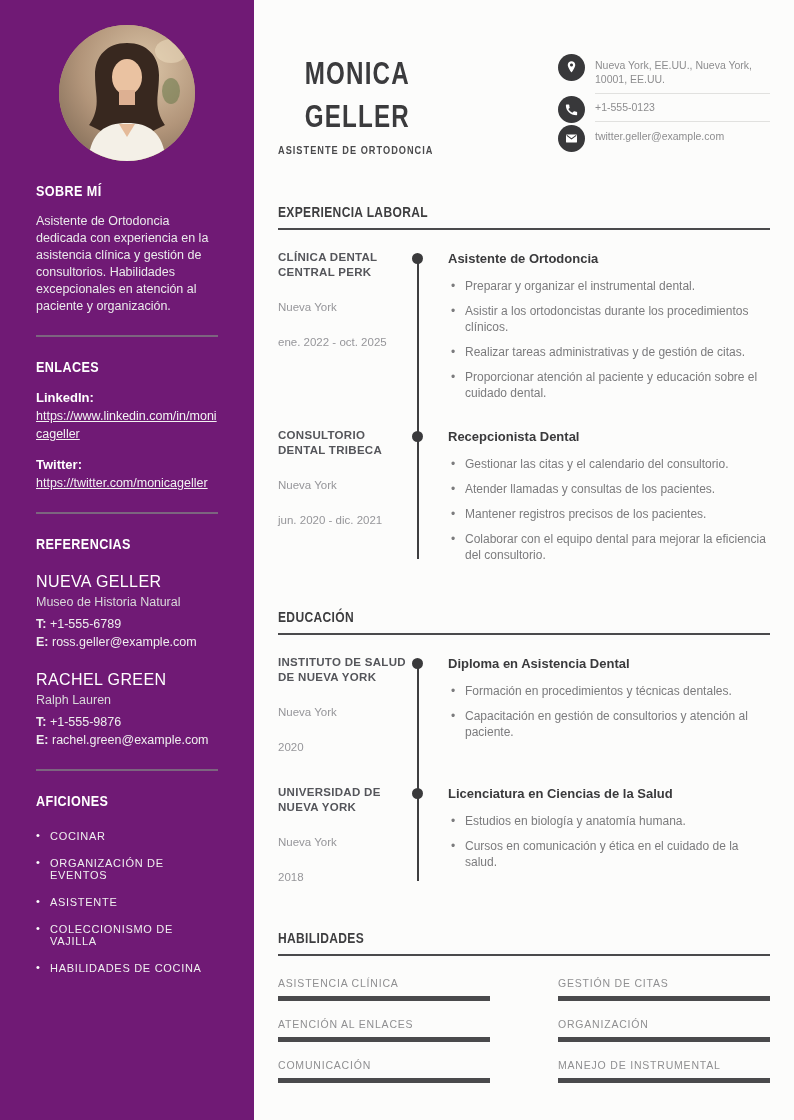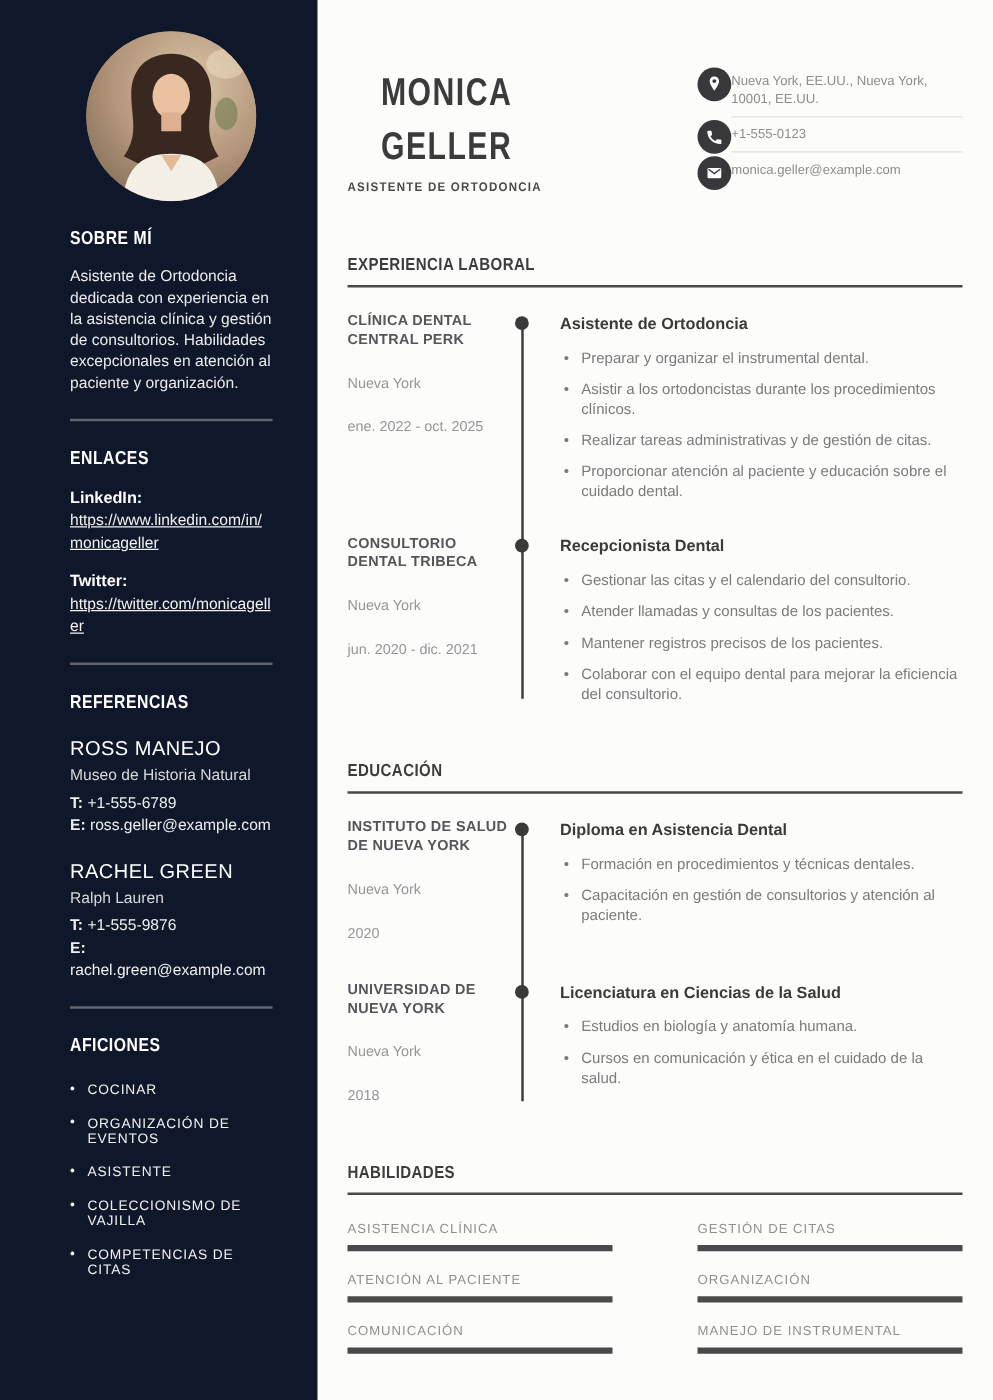--- a/index.html
+++ b/index.html
@@ -1,21 +1,21 @@
 <!DOCTYPE html>
 <html><head>
 <meta charset="utf-8">
 <style>
   * { box-sizing: border-box; margin: 0; padding: 0; }
   html, body { background: #ffffff; }
   body { font-family: "Liberation Sans", sans-serif; }
   .page { width: 794px; height: 1120px; display: flex; background: #fcfcfb; overflow: hidden; }
 
   
-  .sidebar { width: 254px; flex: 0 0 254px; background: #0f172a; color: #fff; padding: 0 36px 30px 56px; }
+  .sidebar { width: 254px; flex: 0 0 254px; background: #701a75; color: #fff; padding: 0 36px 30px 36px; }
   .photo-wrap { width: 136px; height: 136px; border-radius: 50%; overflow: hidden; margin: 25px auto 0; background: #b59879; }
   .photo-wrap svg { display: block; }
   .side-heading { font-size: 15px; font-weight: 700; letter-spacing: 0.5px; color: #ffffff;
                   display: inline-block; transform: scaleX(0.84); transform-origin: left center; white-space: nowrap; }
   .side-section { margin-top: 21px; }
   .about-text { margin-top: 13px; font-size: 12.5px; line-height: 17px; color: #ebebec; }
   .side-divider { border: none; height: 2px; background: #807f83; opacity: 0.75; margin: 20px 0 0 0; }
 
   .link-group { margin-top: 14px; }
   .link-label { font-size: 13px; font-weight: 700; color: #ffffff; margin-bottom: 2px; }
@@ -35,21 +35,21 @@
   
   .main { flex: 1; padding: 50px 24px 0 24px; }
   .header { display: flex; justify-content: space-between; }
   .name-block { padding-top: 2px; text-align: right; }
   .name-line { display: block; font-size: 31px; line-height: 43px; font-weight: 700; letter-spacing: 1.5px; color: #3b3b3d;
                transform: scaleX(0.78); transform-origin: left center; white-space: nowrap; }
   .job-title { margin-top: 7px; font-size: 10px; font-weight: 700; letter-spacing: 1.1px; color: #4a4a4c;
                display: inline-block; transform: scaleX(0.92); transform-origin: left center; white-space: nowrap; }
 
   .contact-block { width: 212px; margin-top: 2px; }
-  .contact-row { display: flex; align-items: flex-start; gap: 0; }
+  .contact-row { display: flex; align-items: flex-start; gap: 10px; }
   .cicon { width: 27px; height: 27px; flex: 0 0 27px; border-radius: 50%; background: #38383a; display: flex; align-items: center; justify-content: center; margin-top: 2px; }
   .cicon svg { width: 15px; height: 15px; }
   .ctext { flex: 1; font-size: 10.5px; line-height: 14px; color: #8d8d8f; padding: 6px 0 7px 0; }
   .contact-row:not(:last-child) .ctext { border-bottom: 1px solid #e1e1df; }
 
   .section { margin-top: 45px; }
   .section-skills { margin-top: 44px; }
   .section-heading { font-size: 14px; font-weight: 700; letter-spacing: 0.4px; color: #3d3d3f;
                      display: inline-block; transform: scaleX(0.86); transform-origin: left center; white-space: nowrap; }
   .rule { height: 2px; background: #4a4a4c; margin-top: 7px; }
@@ -118,21 +118,21 @@
         <a class="link-url" href="#">https://twitter.com/monicageller</a>
       </div>
     </section>
 
     <hr class="side-divider">
 
     <section class="side-section">
       <h2 class="side-heading">REFERENCIAS</h2>
 
       <div class="ref-item">
-        <div class="ref-name">ROSS MANEJO</div>
+        <div class="ref-name">NUEVA GELLER</div>
         <div class="ref-org">Museo de Historia Natural</div>
         <div class="ref-line"><b>T:</b> <span>+1-555-6789</span></div>
         <div class="ref-line"><b>E:</b> <span>ross.geller@example.com</span></div>
       </div>
 
       <div class="ref-item">
         <div class="ref-name">RACHEL GREEN</div>
         <div class="ref-org">Ralph Lauren</div>
         <div class="ref-line"><b>T:</b> <span>+1-555-9876</span></div>
         <div class="ref-line"><b>E:</b> <span>rachel.green@example.com</span></div>
@@ -141,21 +141,21 @@
 
     <hr class="side-divider">
 
     <section class="side-section">
       <h2 class="side-heading">AFICIONES</h2>
       <ul class="hobby-list">
         <li>COCINAR</li>
         <li>ORGANIZACIÓN DE EVENTOS</li>
         <li>ASISTENTE</li>
         <li>COLECCIONISMO DE VAJILLA</li>
-        <li>COMPETENCIAS DE CITAS</li>
+        <li>HABILIDADES DE COCINA</li>
       </ul>
     </section>
   </aside>
 
   <main class="main">
 
     <header class="header">
       <div class="name-block">
         <h1 style="font-size:0;">
           <span class="name-line">MONICA</span>
@@ -181,21 +181,21 @@
           </span>
           <span class="ctext">+1-555-0123</span>
         </div>
         <div class="contact-row">
           <span class="cicon">
             <svg viewBox="0 0 24 24">
                 <rect x="3.2" y="5.5" width="17.6" height="13" rx="1.5" fill="#fff"></rect>
                 <path d="M4.5 7l7.5 5.6L19.5 7" stroke="#38383a" stroke-width="1.8" fill="none"></path>
               </svg>
           </span>
-          <span class="ctext">monica.geller@example.com</span>
+          <span class="ctext">twitter.geller@example.com</span>
         </div>
       </div>
     </header>
 
     <section class="section">
       <h2 class="section-heading">EXPERIENCIA LABORAL</h2>
       <div class="rule"></div>
 
       <div class="entries">
         <div class="entry">
@@ -293,21 +293,21 @@
               <div class="bar-fill" style="width: 100%;"></div>
             </div>
         </div>
         <div class="bar-item">
           <div class="bar-label">GESTIÓN DE CITAS</div>
           <div class="bar-track">
               <div class="bar-fill" style="width: 100%;"></div>
             </div>
         </div>
         <div class="bar-item">
-          <div class="bar-label">ATENCIÓN AL PACIENTE</div>
+          <div class="bar-label">ATENCIÓN AL ENLACES</div>
           <div class="bar-track">
               <div class="bar-fill" style="width: 100%;"></div>
             </div>
         </div>
         <div class="bar-item">
           <div class="bar-label">ORGANIZACIÓN</div>
           <div class="bar-track">
               <div class="bar-fill" style="width: 100%;"></div>
             </div>
         </div>

